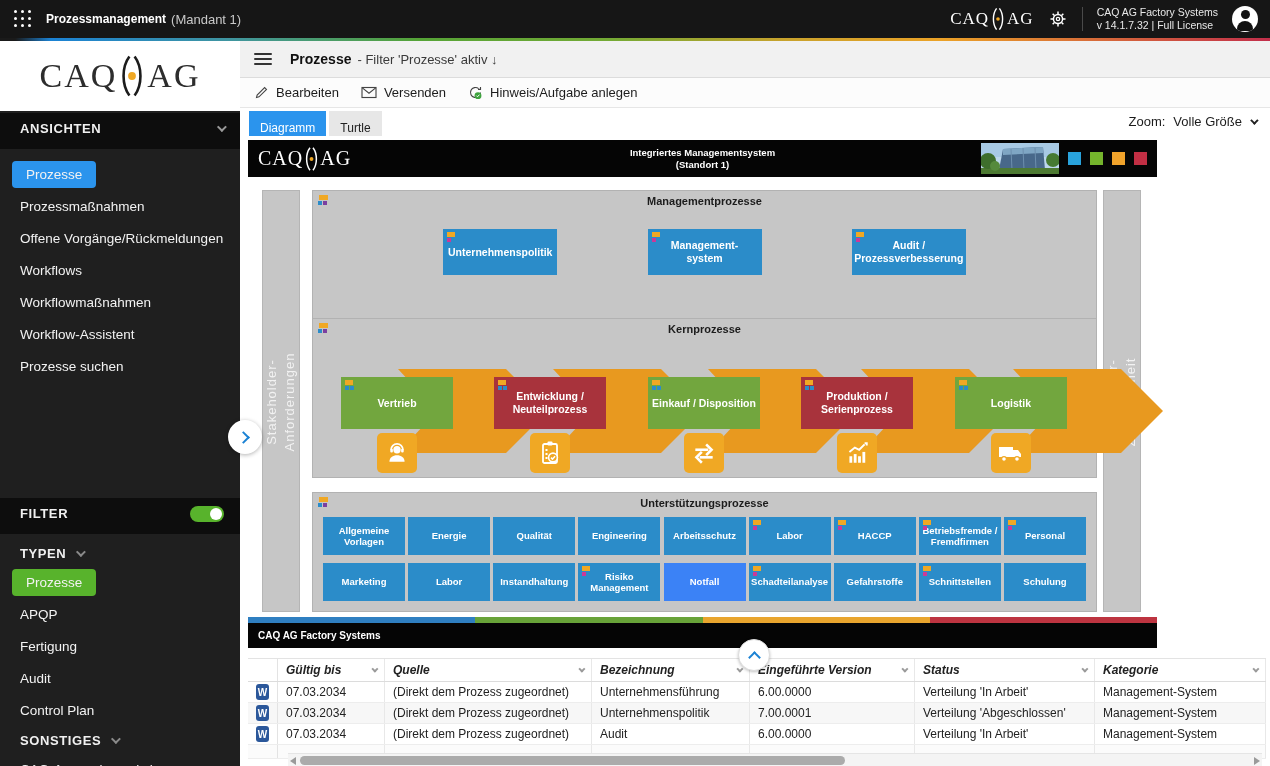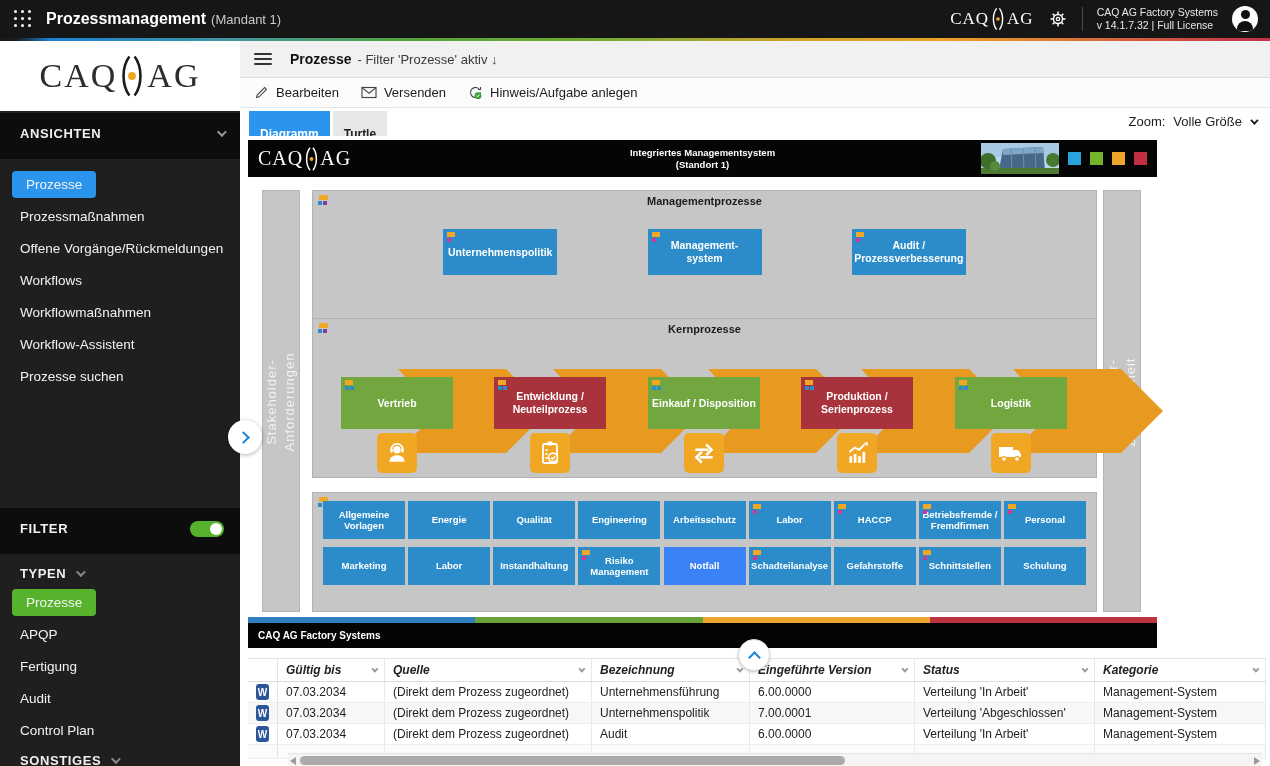--- a/index.html
+++ b/index.html
@@ -5,21 +5,21 @@
   * { margin:0; padding:0; box-sizing:border-box; }
   html,body { width:1270px; height:766px; overflow:hidden; background:#fff;
     font-family:"Liberation Sans", sans-serif; }
   .app { width:1270px; height:766px; display:flex; flex-direction:column; }
 
   
   .topbar { height:38px; background:#161616; color:#fff; display:flex; align-items:center; flex:0 0 38px; }
   .grid-icon { width:18px; height:18px; margin:0 14px 0 14px; display:grid;
     grid-template-columns:repeat(3,1fr); grid-template-rows:repeat(3,1fr); gap:3px; cursor:pointer; }
   .grid-icon i { background:#fff; border-radius:50%; width:3px; height:3px; }
-  .topbar-title { font-size:16px; font-weight:bold; }
+  .topbar-title { font-size:12px; font-weight:bold; }
   .topbar-sub { font-size:13px; color:#c9c9c9; margin-left:5px; font-weight:normal; }
   .topbar-right { margin-left:auto; display:flex; align-items:center; gap:14px; padding-right:12px; }
   .logo-sm { display:flex; align-items:center; font-family:"Liberation Serif", serif; font-size:17px;
     letter-spacing:1px; color:#fff; gap:1px; }
   .gear { width:20px; height:20px; cursor:pointer; }
   .topbar-div { width:1px; height:24px; background:#4a4a4a; }
   .lic { font-size:10.5px; line-height:13px; color:#e8e8e8; text-align:left; }
   .avatar { width:26px; height:26px; border-radius:50%; background:#fff; position:relative; overflow:hidden; cursor:pointer; }
   .avatar .head { position:absolute; width:9px; height:9px; border-radius:50%; background:#111; left:8.5px; top:4px; }
   .avatar .shoulders { position:absolute; width:16px; height:10px; border-radius:8px 8px 0 0; background:#111; left:5px; top:15px; }
@@ -27,21 +27,21 @@
   .rainbow { height:3px; flex:0 0 3px;
     background:linear-gradient(90deg,#1a1a1a 0%,#1a1a1a 1.2%,#1b82d4 4%,#3f95a0 18%,#55a336 33%,#74aa35 48%,#c9a22c 62%,#eba227 74%,#d6683a 87%,#c22f4b 100%); }
 
   .mainrow { flex:1; display:flex; min-height:0; }
 
   
   .sidebar { width:240px; flex:0 0 240px; background:#1f1f1f; color:#f0f0f0; position:relative; z-index:5; }
   .logo-box { height:70px; background:#fff; display:flex; align-items:center; justify-content:center; }
   .logo-lg { display:flex; align-items:center; font-family:"Liberation Serif", serif; font-size:34px;
     color:#2d2d2d; letter-spacing:2px; gap:2px; }
-  .side-strip { background:#0d0d0d; height:46px; margin-top:2px; display:flex; align-items:center;
+  .side-strip { background:#0d0d0d; height:36px; margin-top:2px; display:flex; align-items:center;
     padding:0 16px 5px 20px; font-size:13px; font-weight:bold; letter-spacing:.6px; cursor:pointer;gap:7px; }
   .side-strip .chev { margin-left:auto; border-color:#9a9a9a; }
   .chev { display:inline-block; width:7px; height:7px; border-right:2px solid #555; border-bottom:2px solid #555;
     transform:rotate(45deg) translateY(-2px); }
   .side-list { padding:12px 12px 0 12px; }
   .side-item { font-size:13.5px; color:#f2f2f2; padding:6px 8px; margin-bottom:5px; cursor:pointer; white-space:nowrap; }
   .side-item.active-blue { background:#2b94ed; border-radius:4px; display:inline-block; padding:6px 14px; }
   .side-item.active-green { background:#58b32c; border-radius:4px; display:inline-block; padding:6px 14px; }
   .filter-strip { margin-top:118px; }
   .toggle { margin-left:auto; width:34px; height:16px; border-radius:9px; background:#58b32c; position:relative; cursor:pointer; }
@@ -54,21 +54,21 @@
   .content { flex:1; display:flex; flex-direction:column; background:#fff; position:relative; min-width:0; }
   .c-header { height:37px; background:#f1f1f1; border-bottom:1px solid #dcdcdc; display:flex; align-items:center; padding:0 14px; }
   .hamburger { width:18px; display:flex; flex-direction:column; gap:3px; margin-right:18px; cursor:pointer; }
   .hamburger i { height:2px; background:#333; border-radius:1px; }
   .c-title { font-size:14px; font-weight:bold; color:#111; }
   .c-filter { font-size:13px; color:#3a3a3a; margin-left:6px; cursor:pointer; }
   .c-toolbar { height:30px; background:#fcfcfc; border-bottom:1px solid #e6e6e6; display:flex; align-items:center;
     gap:22px; padding:0 14px; }
   .tool-btn { display:flex; align-items:center; gap:7px; font-size:13px; color:#1c1c1c; cursor:pointer; }
   .tabrow { height:28px; background:#fff; display:flex; align-items:flex-start; padding:3px 14px 0 9px; }
-  .tab { font-size:12px; font-weight:bold; padding:16px 11px; margin-right:3px; cursor:pointer; }
+  .tab { font-size:12px; font-weight:normal; padding:10px 11px; margin-right:3px; cursor:pointer; }
   .tab.on { background:#2b94ed; color:#fff; }
   .tab.off { background:#e7e7e7; color:#222; }
   .zoomctl { margin-left:auto; display:flex; align-items:center; gap:8px; font-size:13px; color:#1c1c1c; cursor:pointer; padding-top:3px; }
   .zoomctl .chev { border-color:#222; width:6px; height:6px; }
 
   
   .canvas { position:relative; flex:1; background:#fff; overflow:visible; }
   .ims-bar { position:absolute; left:8px; top:4px; width:909px; height:37px; background:#050505; color:#fff;
     display:flex; align-items:center; padding:0 10px; }
   .ims-center { position:absolute; left:0; right:0; text-align:center; font-size:9.5px; font-weight:bold; line-height:12px; }
@@ -469,20 +469,21 @@
         </div>
 
         <div class="sect" style="top:356px; height:120px;">
           <div class="org-icon">
             <div class="a"></div>
               <div class="b">
                 <i style="background:#2b8cc9"></i>
                 <i style="background:#7b3fa0"></i>
               </div>
           </div>
+          <div class="sect-title">Unterstützungsprozesse</div>
           <div class="sup-row">
             <div class="pbox p-blue"><span>Allgemeine
 Vorlagen</span></div>
             <div class="pbox p-blue"><span>Energie</span></div>
             <div class="pbox p-blue"><span>Qualität</span></div>
             <div class="pbox p-blue"><span>Engineering</span></div>
             <div class="pbox p-blue"><span>Arbeitsschutz</span></div>
             <div class="pbox p-blue">
               <div class="mini"><div class="a"></div><div class="b"></div></div>
               <span>Labor</span></div>

